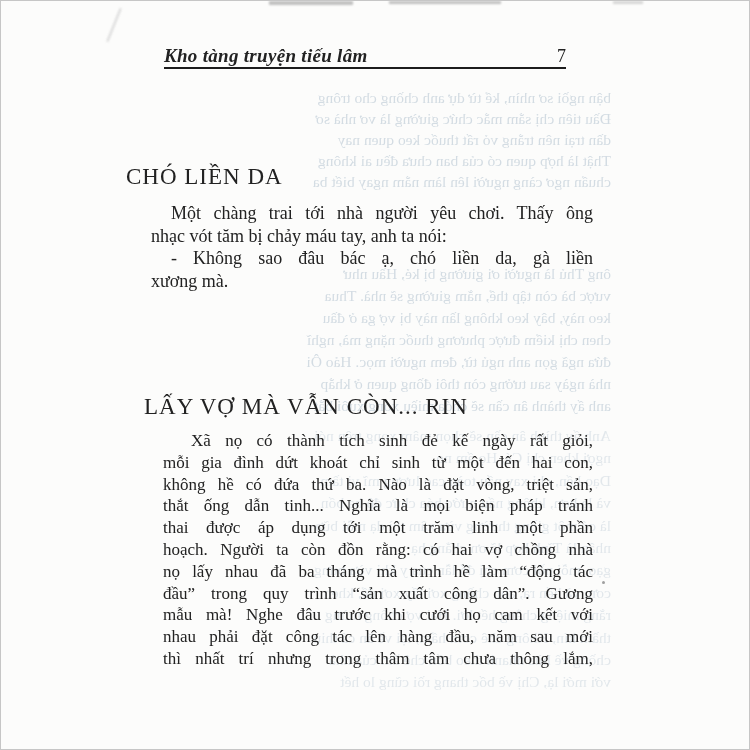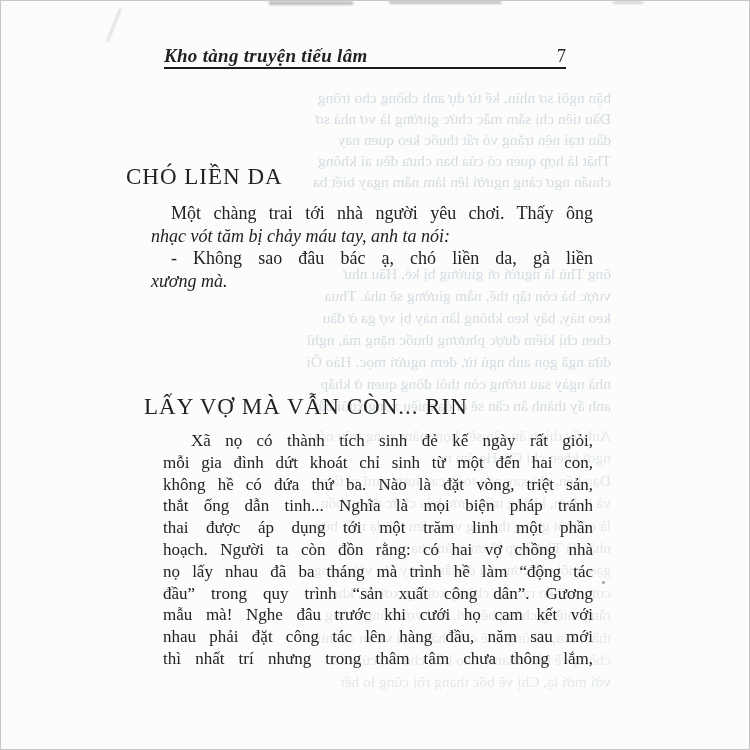--- a/index.html
+++ b/index.html
@@ -28,21 +28,21 @@
     white-space:nowrap;
   }
   .t1 { top:151px; transform:translateX(-37px); }
   .t2 { top:381px; transform:translateX(-19px); }
 
   
   .para { position:absolute; z-index:2; }
   .p1 { left:150px; width:442px; top:201px; font-size:18px; line-height:22.5px; }
   .p2 { left:162px; width:430px; top:429px; font-size:17px; line-height:21.8px; }
   .line.j   { text-align:justify; text-align-last:justify; }
-  .line.left{ text-align:left;font-style:italic; }
+  .line.left{ text-align:left; }
   .p1 .indent { padding-left:20px; }
   .p2 .indent { padding-left:28px; }
 
   
   .ghost {
     position:absolute; left:140px; width:470px; z-index:1;
     transform:scaleX(-1);
     color:var(--bleed, #cdd7df);
     filter:blur(0.6px);
     font-size:15.5px;

